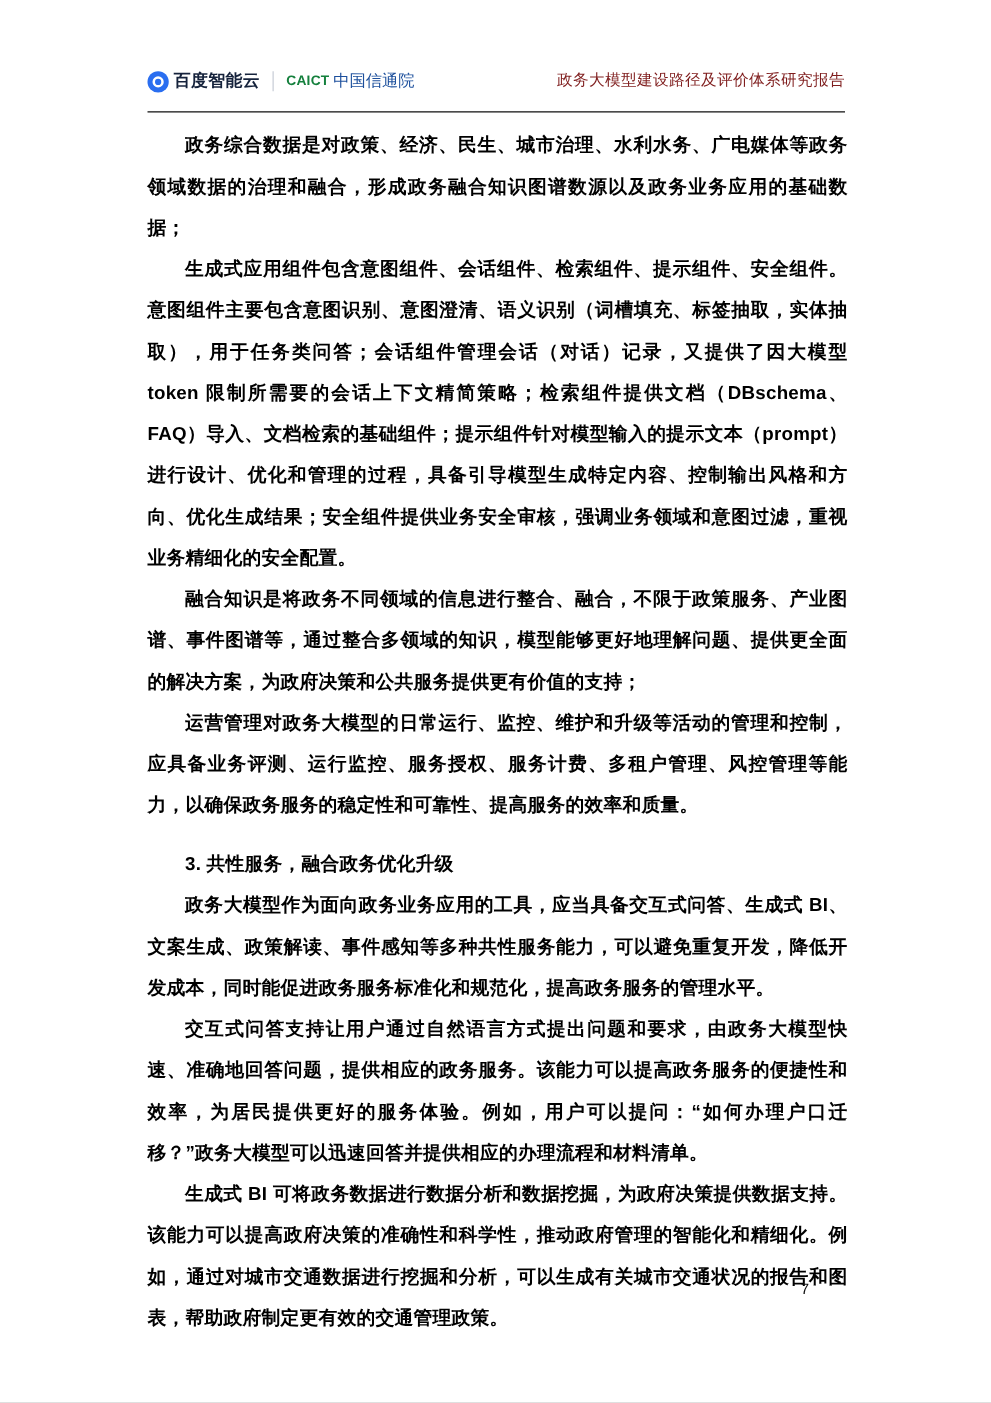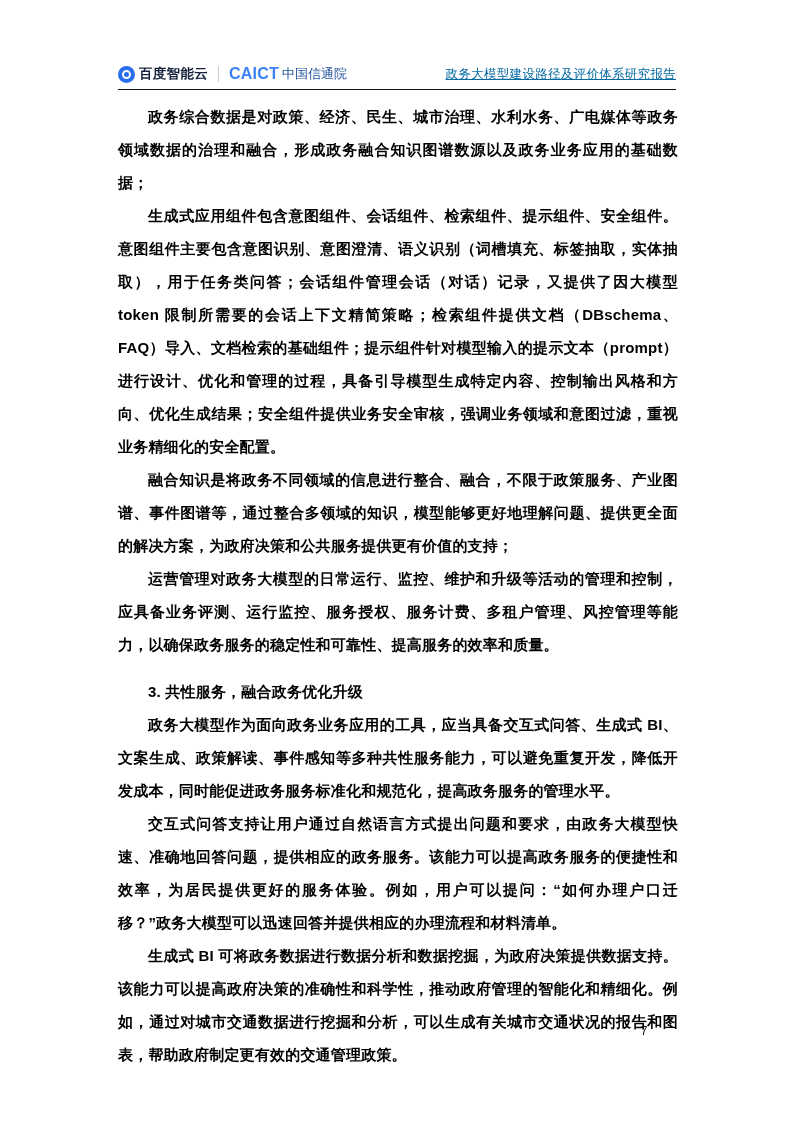--- a/index.html
+++ b/index.html
@@ -19,21 +19,21 @@
     overflow: hidden;
     box-sizing: border-box;
   }
   .header {
     position: absolute;
     left: 118px;
     top: 56px;
     width: 558px;
     height: 36px;
     display: flex;
-    align-items: center;
+    align-items: flex-start;
     justify-content: space-between;
   }
   .header-logos {
     display: flex;
     align-items: center;
     gap: 10px;
   }
   .logo-baidu {
     display: flex;
     align-items: center;
@@ -69,36 +69,35 @@
     width: 1px;
     height: 16px;
     background: #c9ced8;
   }
   .logo-caict {
     display: flex;
     align-items: center;
     gap: 3px;
   }
   .logo-caict .en {
-    font-size: 16px;
+    font-size: 11px;
     font-weight: bold;
-    color: #3b82f6;
+    color: #15803d;
     letter-spacing: 0.2px;
   }
   .logo-caict .cn {
     font-size: 13px;
     color: #1c4f9c;
     white-space: nowrap;
   }
   .header-title {
     font-size: 12.5px;
-    color: #0369a1;
+    color: #7f1d1d;
     letter-spacing: 0.3px;
     white-space: nowrap;
-    text-decoration: underline;
   }
   .header-rule {
     position: absolute;
     left: 118px;
     top: 89px;
     width: 558px;
     height: 0;
     border-top: 1.4px solid #111111;
   }
   .content {

